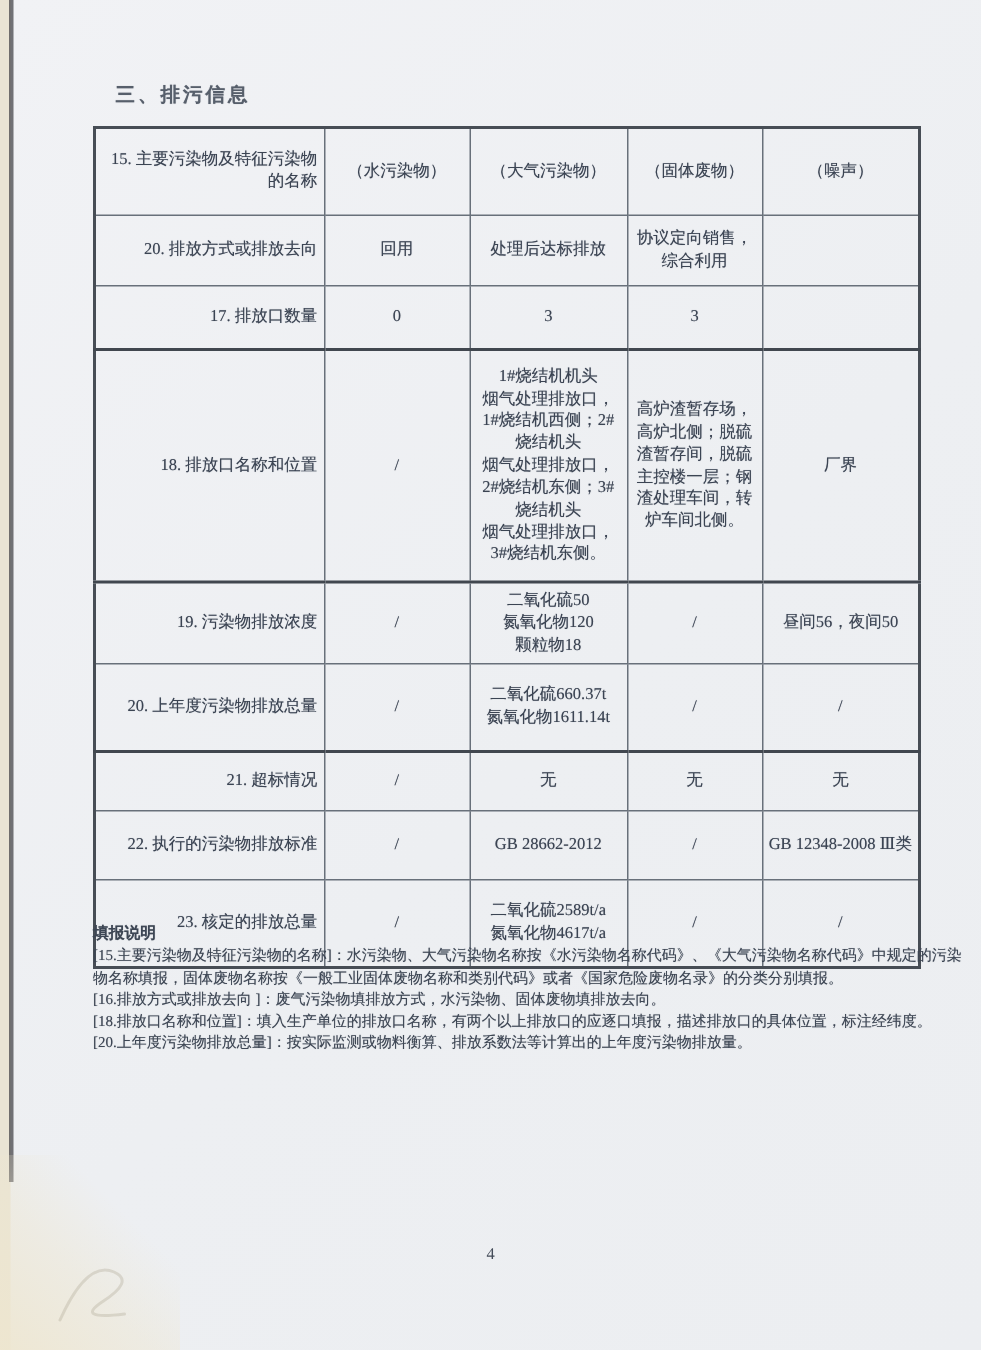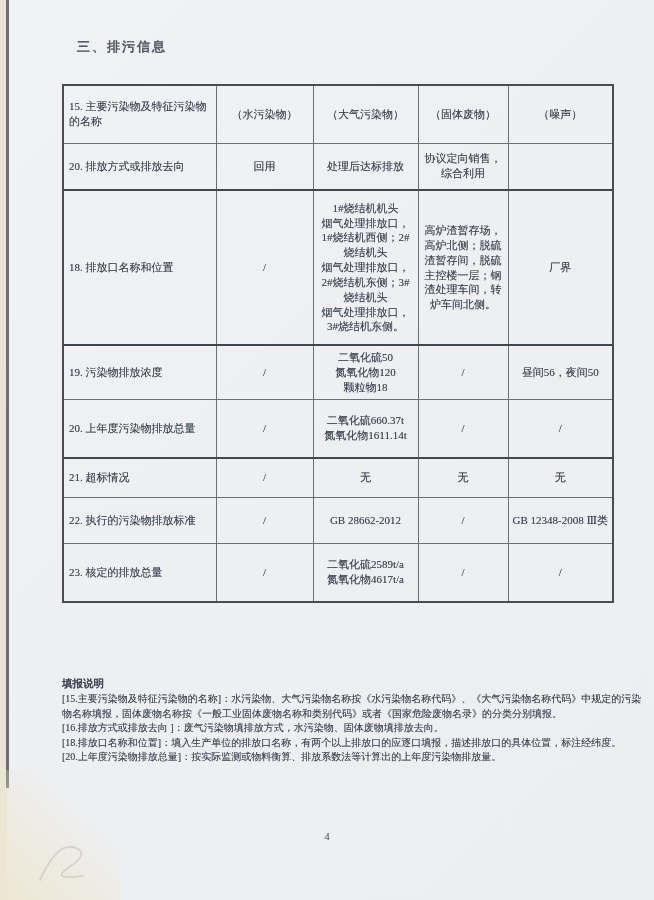--- a/index.html
+++ b/index.html
@@ -14,58 +14,58 @@
     background:linear-gradient(135deg,#f1f2f5 0%,#edeff2 55%,#eceef1 100%);
   }
   
   .edge-cream-left { position:absolute; left:0; top:0; width:7px; height:100%; background:#e9e4d4; }
   .edge-dark-line  { position:absolute; left:6px; top:0; width:3px; height:788px; background:#46464a; opacity:.75; }
   .corner-cream-bottom { position:absolute; left:0; bottom:0; width:120px; height:130px;
     background:linear-gradient(45deg, rgba(238,230,207,.9) 0%, rgba(238,230,207,.45) 40%, rgba(238,230,207,0) 70%); }
   .scribble { position:absolute; left:28px; top:810px; opacity:.30; }
 
   .section-title {
-    position:absolute; left:77px; top:38px;
+    position:absolute; left:77px; top:54px;
     font-size:13px; font-weight:bold; letter-spacing:2px;
     color:#424b59; opacity:.88;
     text-shadow:0 0 .6px rgba(66,75,89,.55);
   }
 
   table.main {
     position:absolute; left:62px; top:84px;
     width:550px; table-layout:fixed; border-collapse:collapse;
     border:2px solid #474d55;
   }
   table.main td {
     border:1px solid #68707a;
     vertical-align:middle; text-align:center;
     font-size:11px; line-height:1.35; padding:2px 3px;
     white-space:pre-line;
     color:#3b4453;
     text-shadow:0 0 .5px rgba(59,68,83,.5);
     overflow:hidden;
   }
   table.main td.label {
-    text-align:left; padding:2px 4px 2px 5px; white-space:normal;
+    text-align:right; padding:2px 4px 2px 5px; white-space:normal;
   }
   tr.h-header { height:58px; }
   tr.h-16 { height:47px; }
   tr.h-17 { height:43px; }
   tr.h-18 { height:155px; }
   tr.h-19 { height:54px; }
   tr.h-20 { height:59px; }
   tr.h-21 { height:39px; }
   tr.h-22 { height:46px; }
   tr.h-23 { height:59px; }
   tr.thick-top td { border-top:2px solid #41474f;text-align:center; }
   td.small { font-size:10.5px; line-height:1.32; padding:1px 2px; }
   td.tiny  { font-size:9.5px; white-space:nowrap; letter-spacing:0; padding:1px 1px; }
 
   .notes {
-    position:absolute; left:62px; top:676px; width:588px;
+    position:absolute; left:62px; top:615px; width:588px;
     font-size:10px; line-height:1.45; color:#3d4654;
     text-shadow:0 0 .5px rgba(61,70,84,.5);
   }
   .notes .notes-heading { font-weight:bold; font-size:10.5px; margin:0 0 1px 0; }
   .notes p { margin:0; }
 
   .page-number {
     position:absolute; left:0; right:0; top:830px;
     text-align:center; font-size:11px; color:#444c59;
   }
@@ -99,20 +99,27 @@
     <td>（大气污染物）</td>
     <td>（固体废物）</td>
     <td>（噪声）</td>
   </tr>
   <tr class="h-16">
     <td class="label">20. 排放方式或排放去向</td>
     <td>回用</td>
     <td>处理后达标排放</td>
     <td class="small">协议定向销售，
 综合利用</td>
+    <td></td>
+  </tr>
+  <tr class="h-17">
+    <td class="label">17. 排放口数量</td>
+    <td>0</td>
+    <td>3</td>
+    <td>3</td>
     <td></td>
   </tr>
   <tr class="h-18 thick-top">
     <td class="label">18. 排放口名称和位置</td>
     <td>/</td>
     <td class="small">1#烧结机机头
 烟气处理排放口，
 1#烧结机西侧；2#
 烧结机头
 烟气处理排放口，

